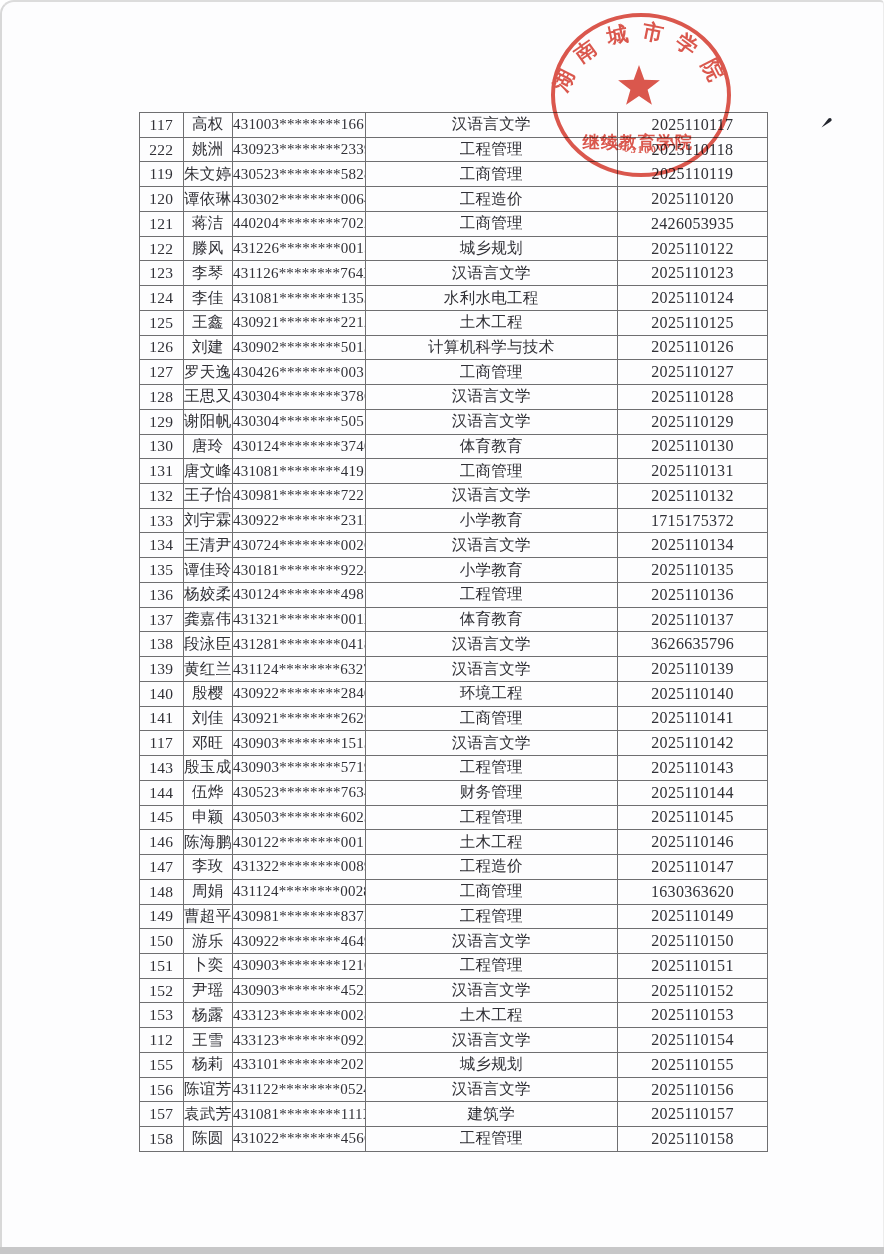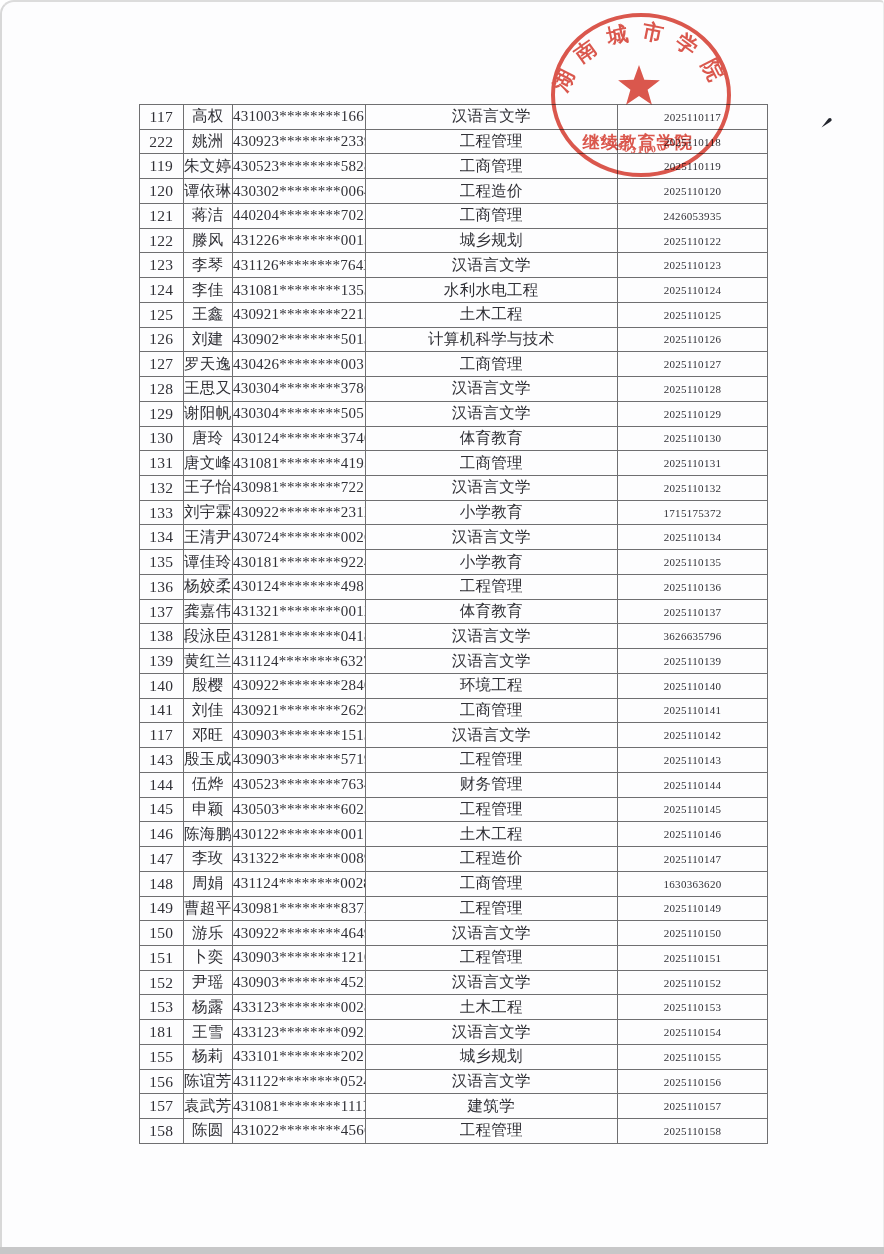--- a/index.html
+++ b/index.html
@@ -21,39 +21,39 @@
     border-radius:14px 4px 0 0;
   }
   .bottom-bar{
     position:absolute;
     left:0;right:0;bottom:0;height:7px;
     background:#c7c7c8;
   }
   
   table.records{
     position:absolute;
-    left:139px;top:104px;
+    left:139px;top:112px;
     width:628px;
     border-collapse:collapse;
     table-layout:fixed;
   }
   table.records td{
     border:1px solid #6f6f71;
     height:23.74px;
     padding:0;
     text-align:center;
     vertical-align:middle;
     font-size:15.5px;
     color:#303036;
     white-space:nowrap;
     overflow:hidden;
     letter-spacing:0.3px;
   }
   table.records td.c2{font-size:15px;letter-spacing:0.2px;}
-  table.records td.c4{font-size:11px;}
+  table.records td.c4{font-size:16px;}
   
   .seal{
     position:absolute;
     left:545px;top:3px;
     width:192px;height:185px;
     mix-blend-mode:multiply;
     opacity:0.84;
   }
   .seal text{font-family:"Liberation Serif","DejaVu Serif",serif;}
   
@@ -332,21 +332,21 @@
           <td class="c4">2025110152</td>
         </tr>
         <tr>
           <td class="c0">153</td>
           <td class="c1">杨露</td>
           <td class="c2">433123********0028</td>
           <td class="c3">土木工程</td>
           <td class="c4">2025110153</td>
         </tr>
         <tr>
-          <td class="c0">181</td>
+          <td class="c0">112</td>
           <td class="c1">王雪</td>
           <td class="c2">433123********0922</td>
           <td class="c3">汉语言文学</td>
           <td class="c4">2025110154</td>
         </tr>
         <tr>
           <td class="c0">155</td>
           <td class="c1">杨莉</td>
           <td class="c2">433101********2027</td>
           <td class="c3">城乡规划</td>

